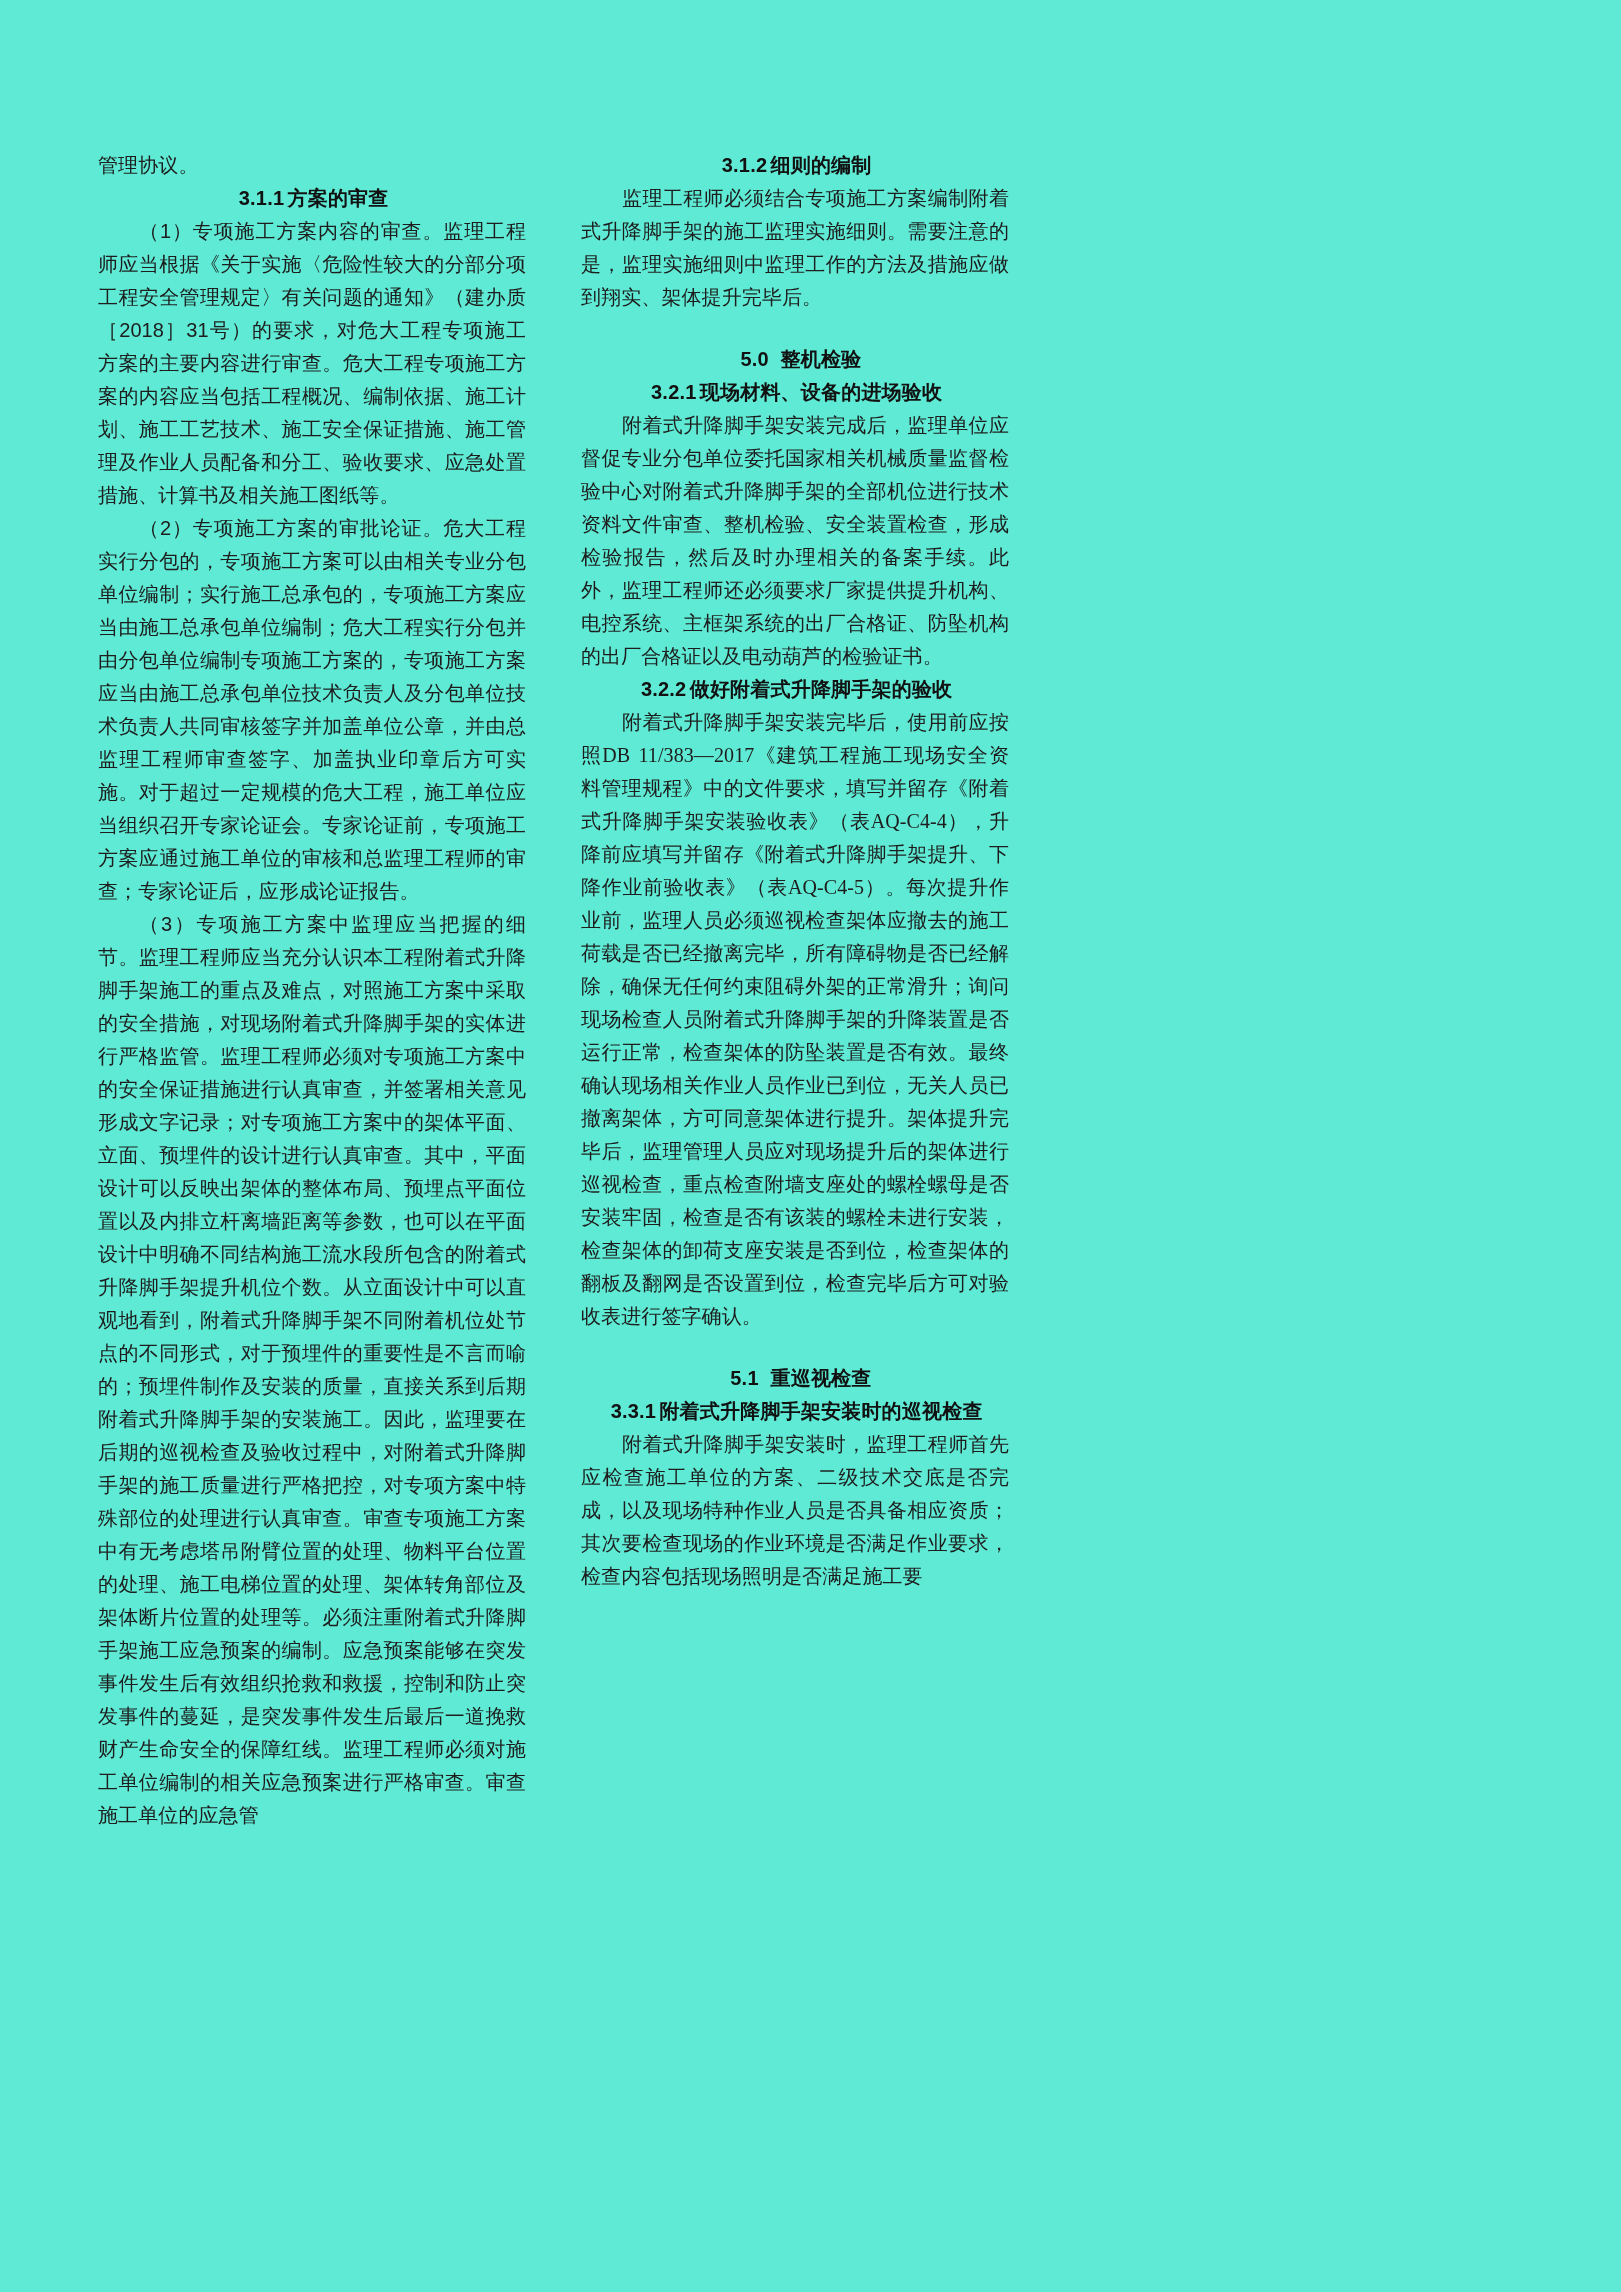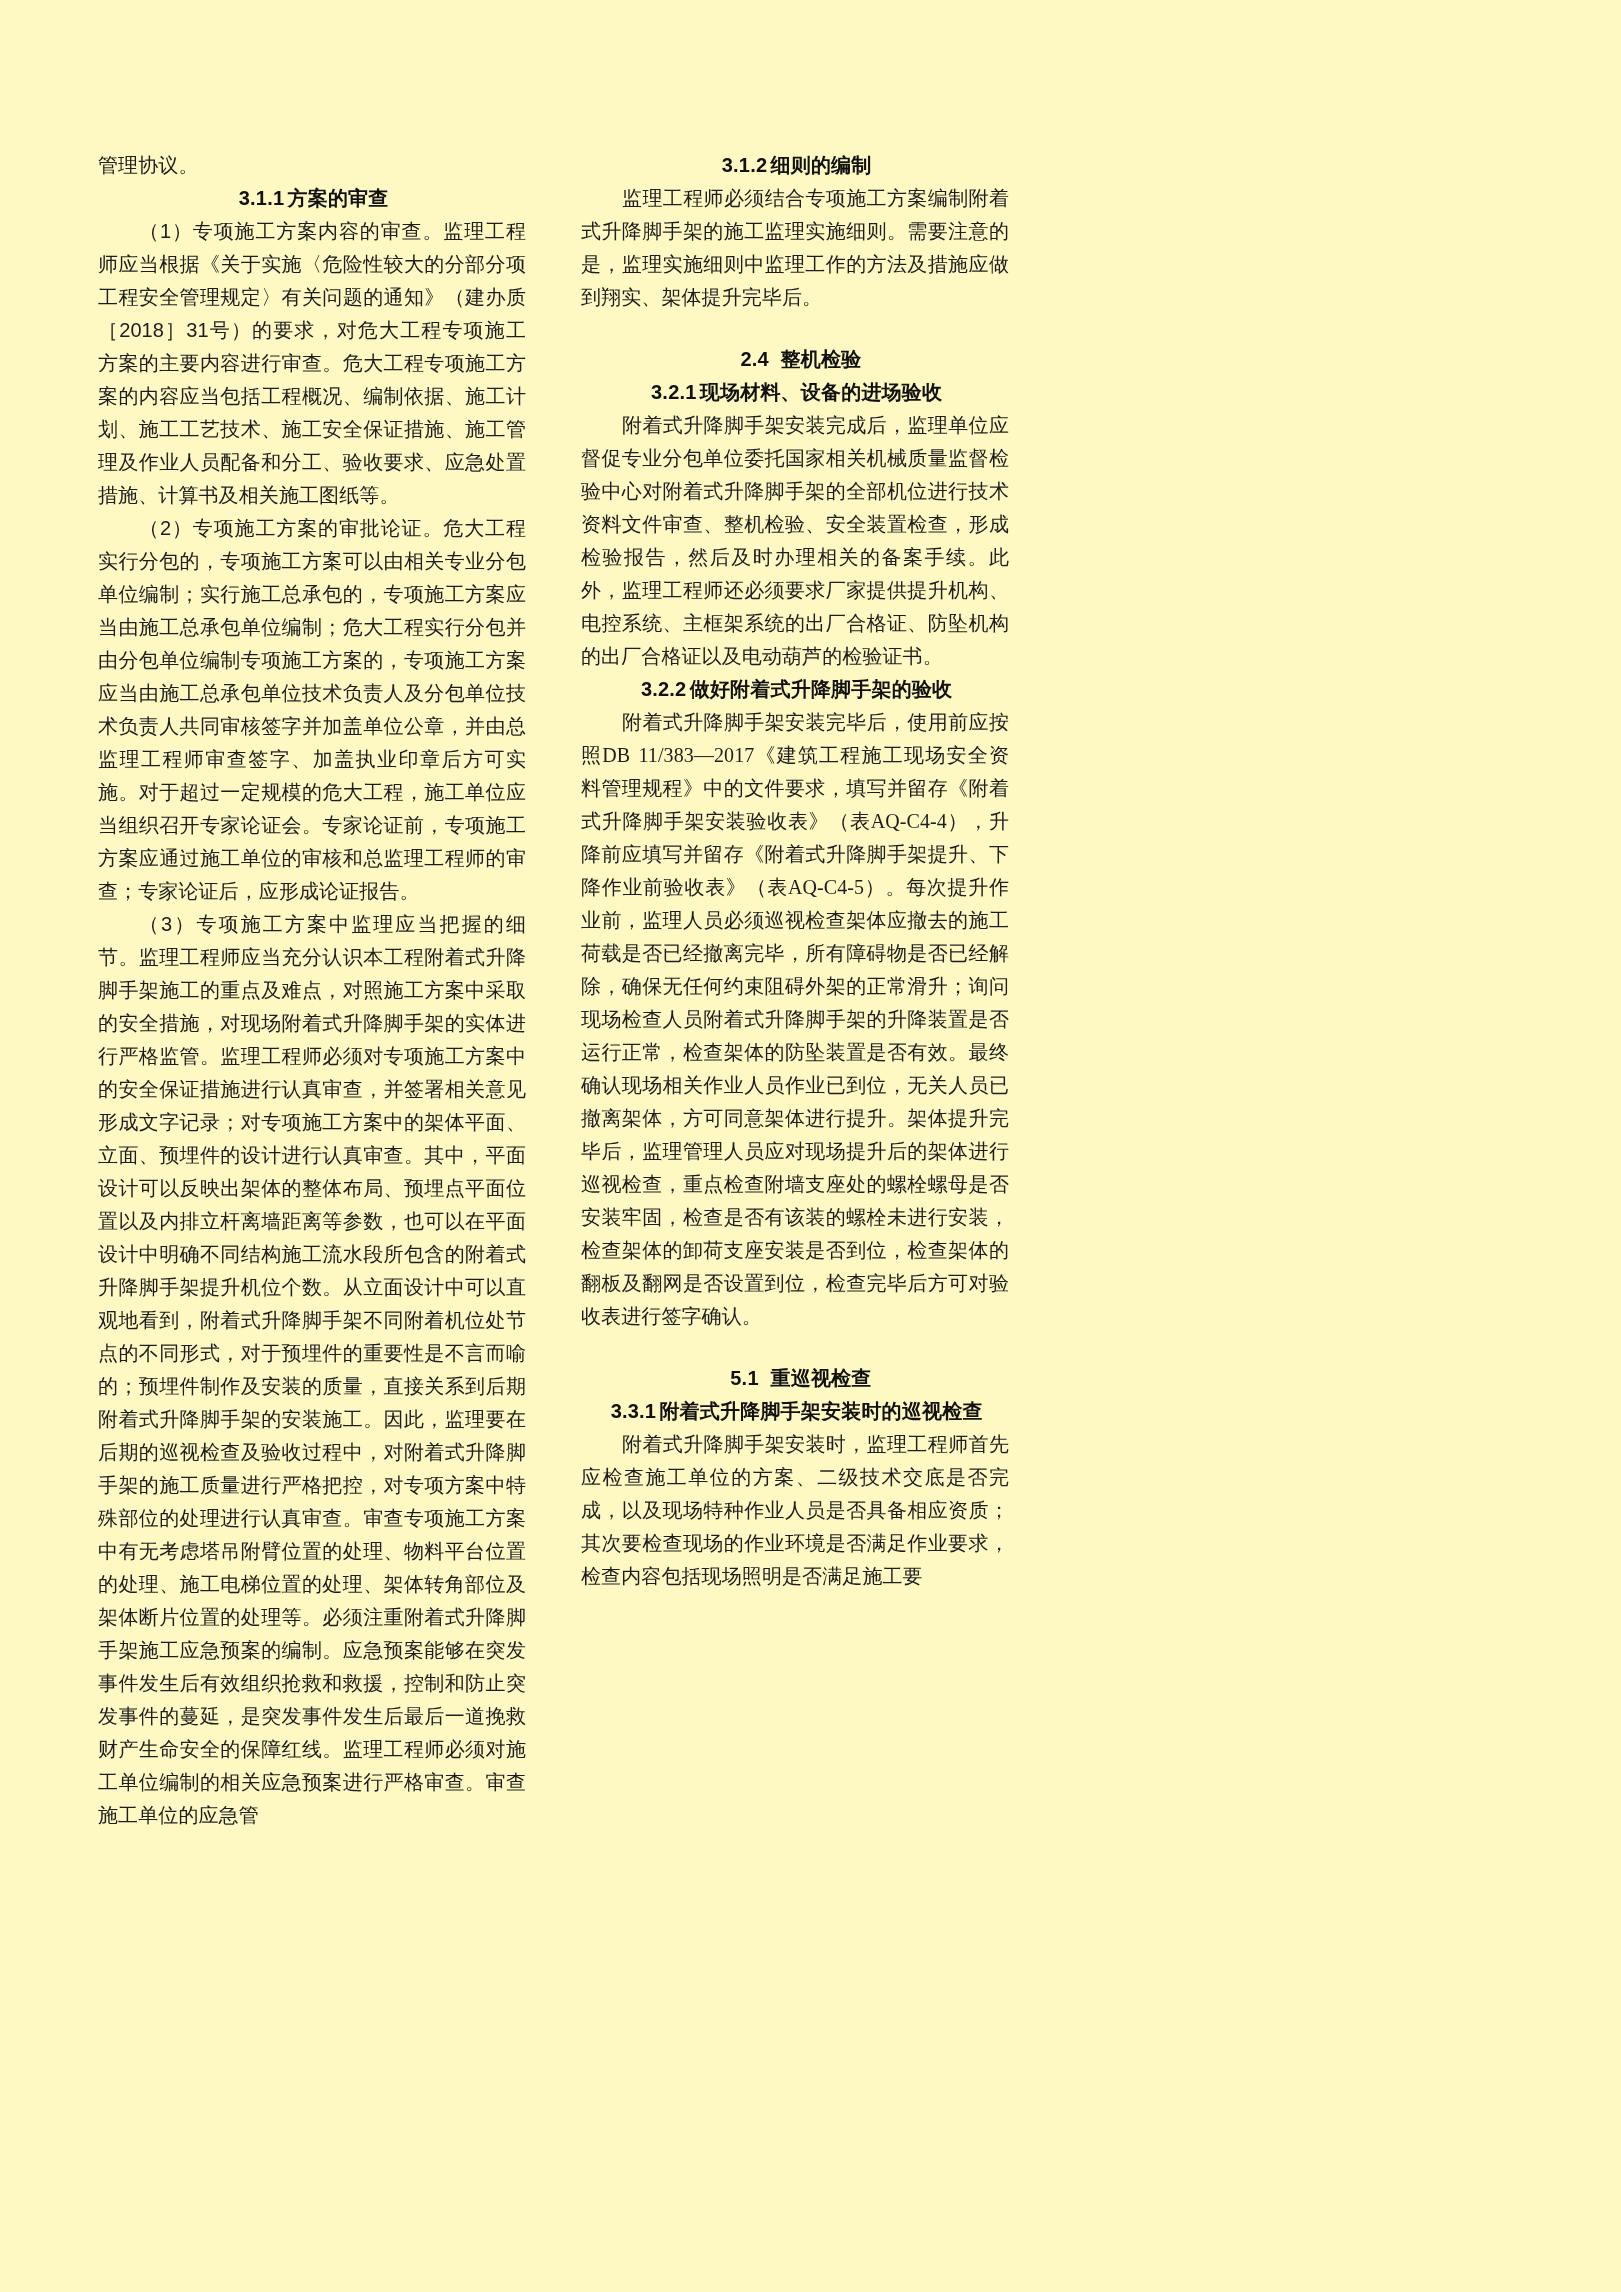--- a/index.html
+++ b/index.html
@@ -11,21 +11,21 @@
     height: 2293px;
     background: #ffffff;
     font-family: "Liberation Sans", "DejaVu Sans", sans-serif;
     color: #1a1a1a;
     overflow: hidden;
   }
   .page {
     position: relative;
     width: 1621px;
     height: 2293px;
-    background: #fef9c3;
+    background: #5eead4;
     box-sizing: border-box;
   }
   .page-inner {
     position: absolute;
     left: 98px;
     top: 149px;
     width: 912px;
     height: 1950px;
   }
   .columns {
@@ -115,21 +115,21 @@
 
         <h4 class="heading-l3">
           <span class="num">3.1.2</span><span>细则的编制</span>
         </h4>
 
         <p class="body-text indent">监理工程师必须结合专项施工方案编制附着式升降脚手架的施工监理实施细则。需要注意的是，监理实施细则中监理工作的方法及措施应做到翔实、架体提升完毕后。</p>
 
         <div class="blockgap"></div>
 
         <h3 class="heading-l2 tight">
-          <span class="num short">2.4</span><span>整机检验</span>
+          <span class="num short">5.0</span><span>整机检验</span>
         </h3>
 
         <h4 class="heading-l3">
           <span class="num">3.2.1</span><span>现场材料、设备的进场验收</span>
         </h4>
 
         <p class="body-text indent">附着式升降脚手架安装完成后，监理单位应督促专业分包单位委托国家相关机械质量监督检验中心对附着式升降脚手架的全部机位进行技术资料文件审查、整机检验、安全装置检查，形成检验报告，然后及时办理相关的备案手续。此外，监理工程师还必须要求厂家提供提升机构、电控系统、主框架系统的出厂合格证、防坠机构的出厂合格证以及电动葫芦的检验证书。</p>
 
         <h4 class="heading-l3">
           <span class="num">3.2.2</span><span>做好附着式升降脚手架的验收</span>

